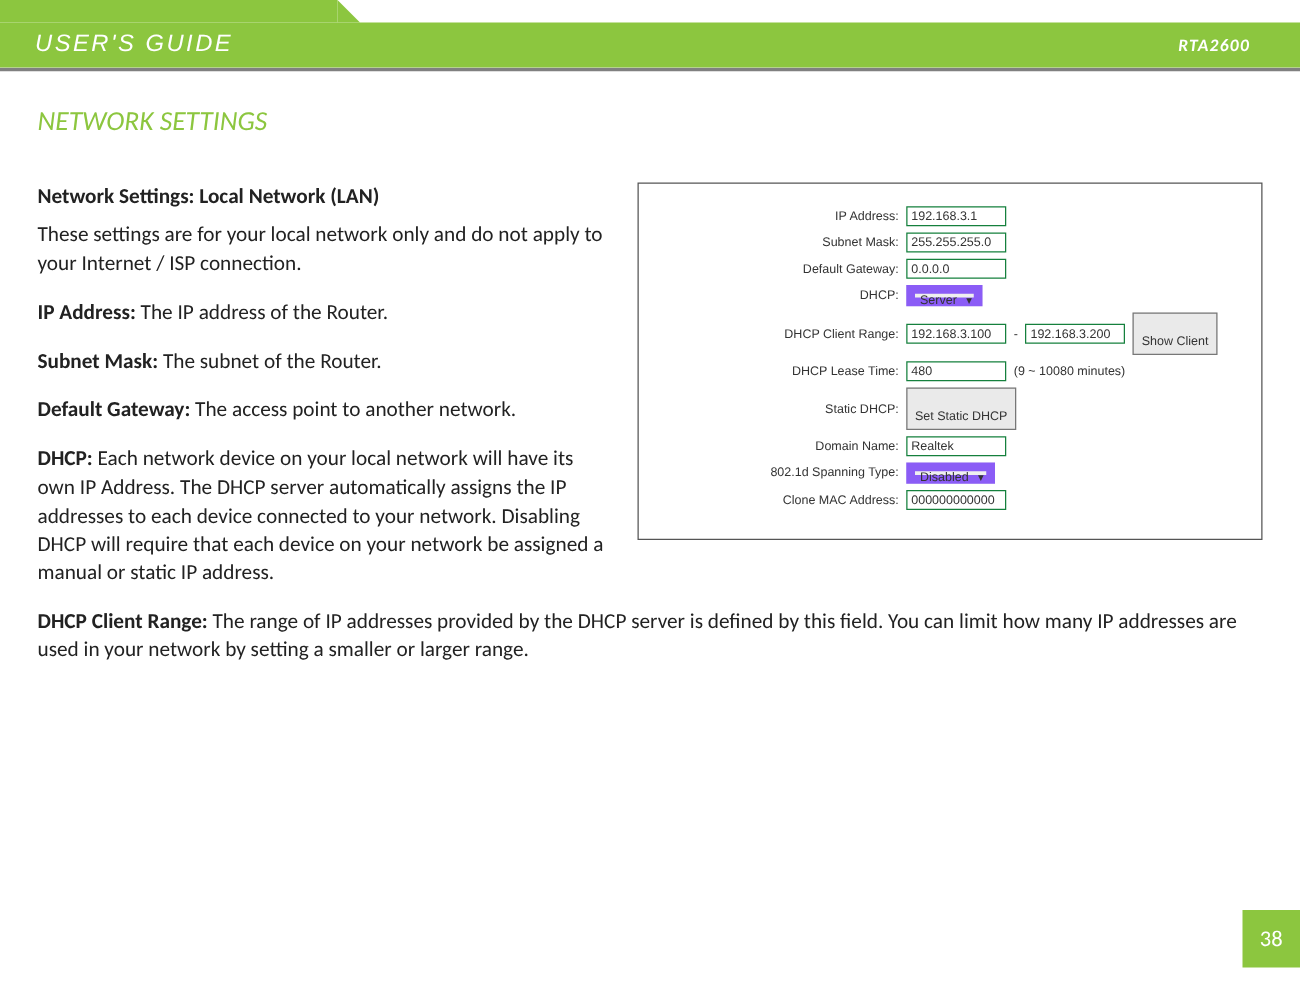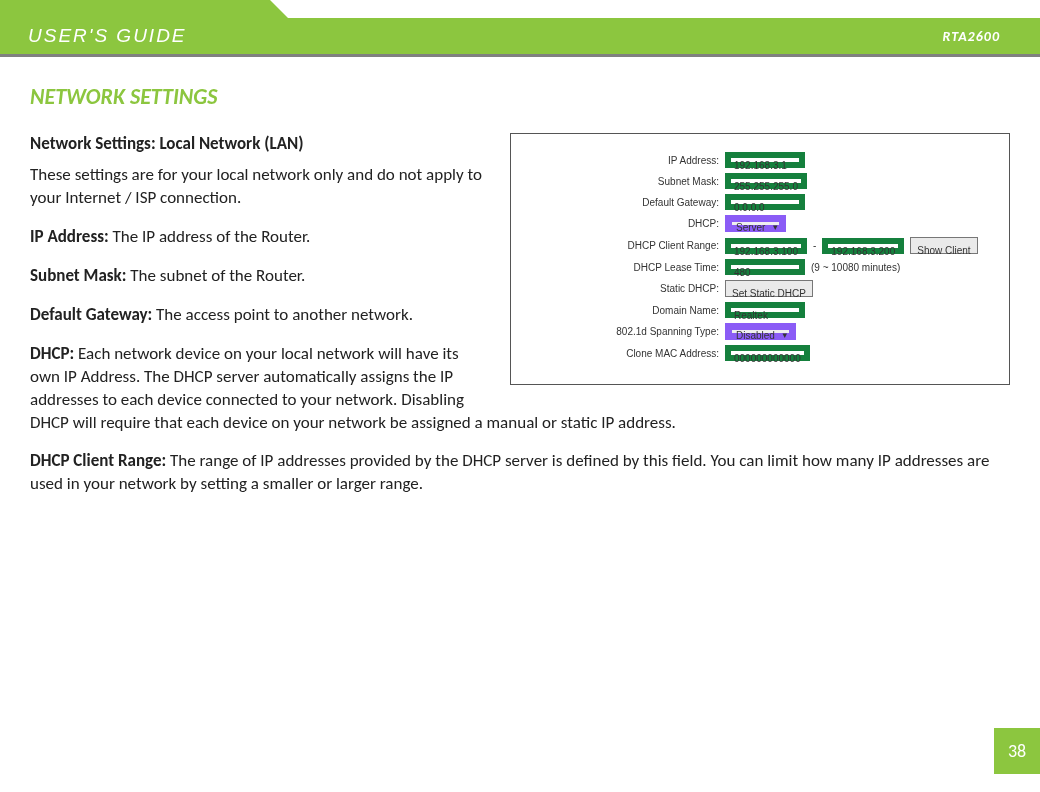--- a/index.html
+++ b/index.html
@@ -62,23 +62,23 @@
     height: 3px;
     background: #808080;
     width: 100%;
   }
   .content {
     padding: 26px 30px 0 30px;
   }
   .section-title {
     color: #8cc63f;
     font-style: italic;
-    font-weight: bold;
+    font-weight: normal;
     font-size: 22px;
-    margin-bottom: 23px;
+    margin-bottom: 36px;
   }
   .body-wrap {
     position: relative;
   }
   .figure {
     float: right;
     width: 500px;
     border: 1px solid #555;
     padding: 18px 8px 18px 8px;
     margin-left: 20px;
@@ -93,21 +93,21 @@
     align-items: center;
     margin-bottom: 5px;
     gap: 6px;
   }
   .flabel {
     width: 200px;
     text-align: right;
     font-size: 10px;
   }
   .finput {
-    border: 6px solid #15803d;
+    border: 1px solid #15803d;
     height: 16px;
     padding: 0 3px;
     font-size: 10px;
     line-height: 15px;
     background: #fff;
     min-width: 80px;
   }
   .fselect {
     border: 7px solid #8b5cf6;
     height: 17px;
@@ -119,21 +119,21 @@
   .fselect::after {
     content: "▾";
     position: absolute;
     right: 2px; top: 0;
     font-size: 9px;
   }
   .fbtn {
     border: 1px solid #777;
     background: #eaeaea;
     font-size: 10px;
-    padding: 6px 6px;
+    padding: 16px 6px;
     height: 17px;
     line-height: 13px;
   }
   .fnote { font-size: 10px; }
   .subsection-title {
     font-weight: bold;
     font-size: 17px;
     margin-bottom: 10px;
   }
   .para {

